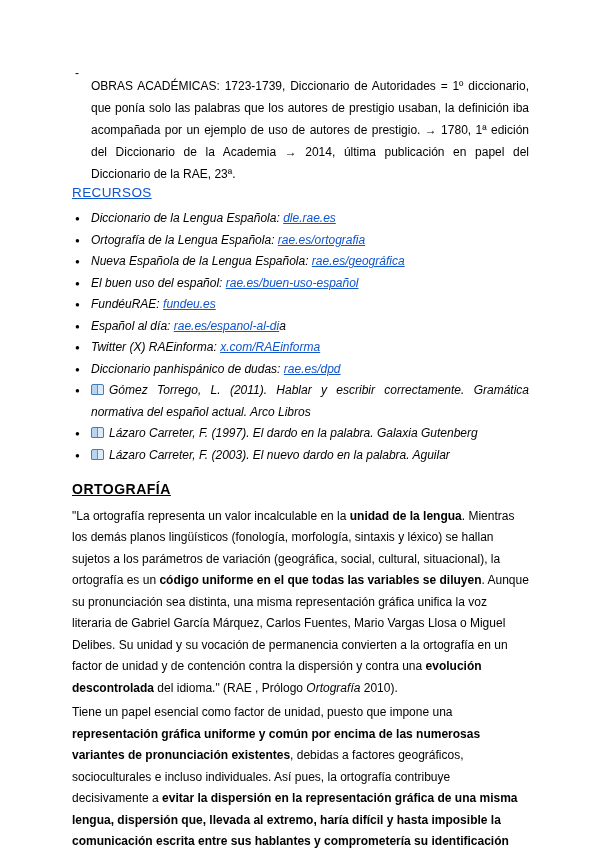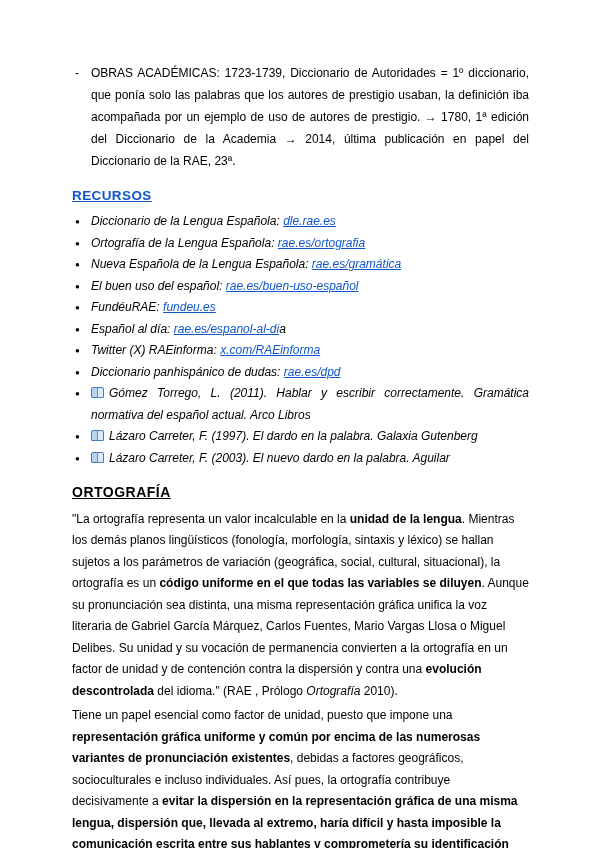--- a/index.html
+++ b/index.html
@@ -17,29 +17,29 @@
   .b { font-weight: bold; margin-top: 6px; }
   .i { font-style: italic; }
   a.doc-link {
     color: #1155cc;
     text-decoration: underline;
     cursor: pointer;
   }
   
   .intro-row { display: flex; }
   .dash { flex: 0 0 19px; line-height: 1.84; padding-left: 3px; }
-  .intro-text { flex: 1; line-height: 1.84; text-align: justify; }
+  .intro-text { flex: 1; line-height: 1.84; text-align: justify; margin-top: 13px; }
   
   .recursos-heading {
     color: #1155cc;
     font-size: 13.5px;
-    font-weight: bold;
+    font-weight: normal;
     text-decoration: underline;
     letter-spacing: 0.4px;
-    margin: 16px 0 8px;
+    margin: 0 0 8px;
   }
   .res-list { list-style: none; }
   .res-item { display: flex; line-height: 1.79; }
   .bullet {
     flex: 0 0 19px;
     font-size: 8px;
     line-height: 21.4px;
     padding-left: 3px;
     color: #000;
   }
@@ -84,21 +84,21 @@
     <span class="item-text"><span>Diccionario de la Lengua Española: </span><a href="#" class="doc-link">dle.rae.es</a></span>
   </li>
 
   <li class="res-item">
     <span class="bullet">●</span>
     <span class="item-text"><span>Ortografía de la Lengua Española: </span><a href="#" class="doc-link">rae.es/ortografia</a></span>
   </li>
 
   <li class="res-item">
     <span class="bullet">●</span>
-    <span class="item-text"><span>Nueva Española de la Lengua Española: </span><a href="#" class="doc-link">rae.es/gramática</a></span>
+    <span class="item-text"><span>Nueva Española de la Lengua Española: </span><a href="#" class="doc-link">rae.es/geográfica</a></span>
   </li>
 
   <li class="res-item">
     <span class="bullet">●</span>
     <span class="item-text"><span>El buen uso del español: </span><a href="#" class="doc-link">rae.es/buen-uso-español</a></span>
   </li>
 
   <li class="res-item">
     <span class="bullet">●</span>
     <span class="item-text"><span>FundéuRAE: </span><a href="#" class="doc-link">fundeu.es</a></span>

